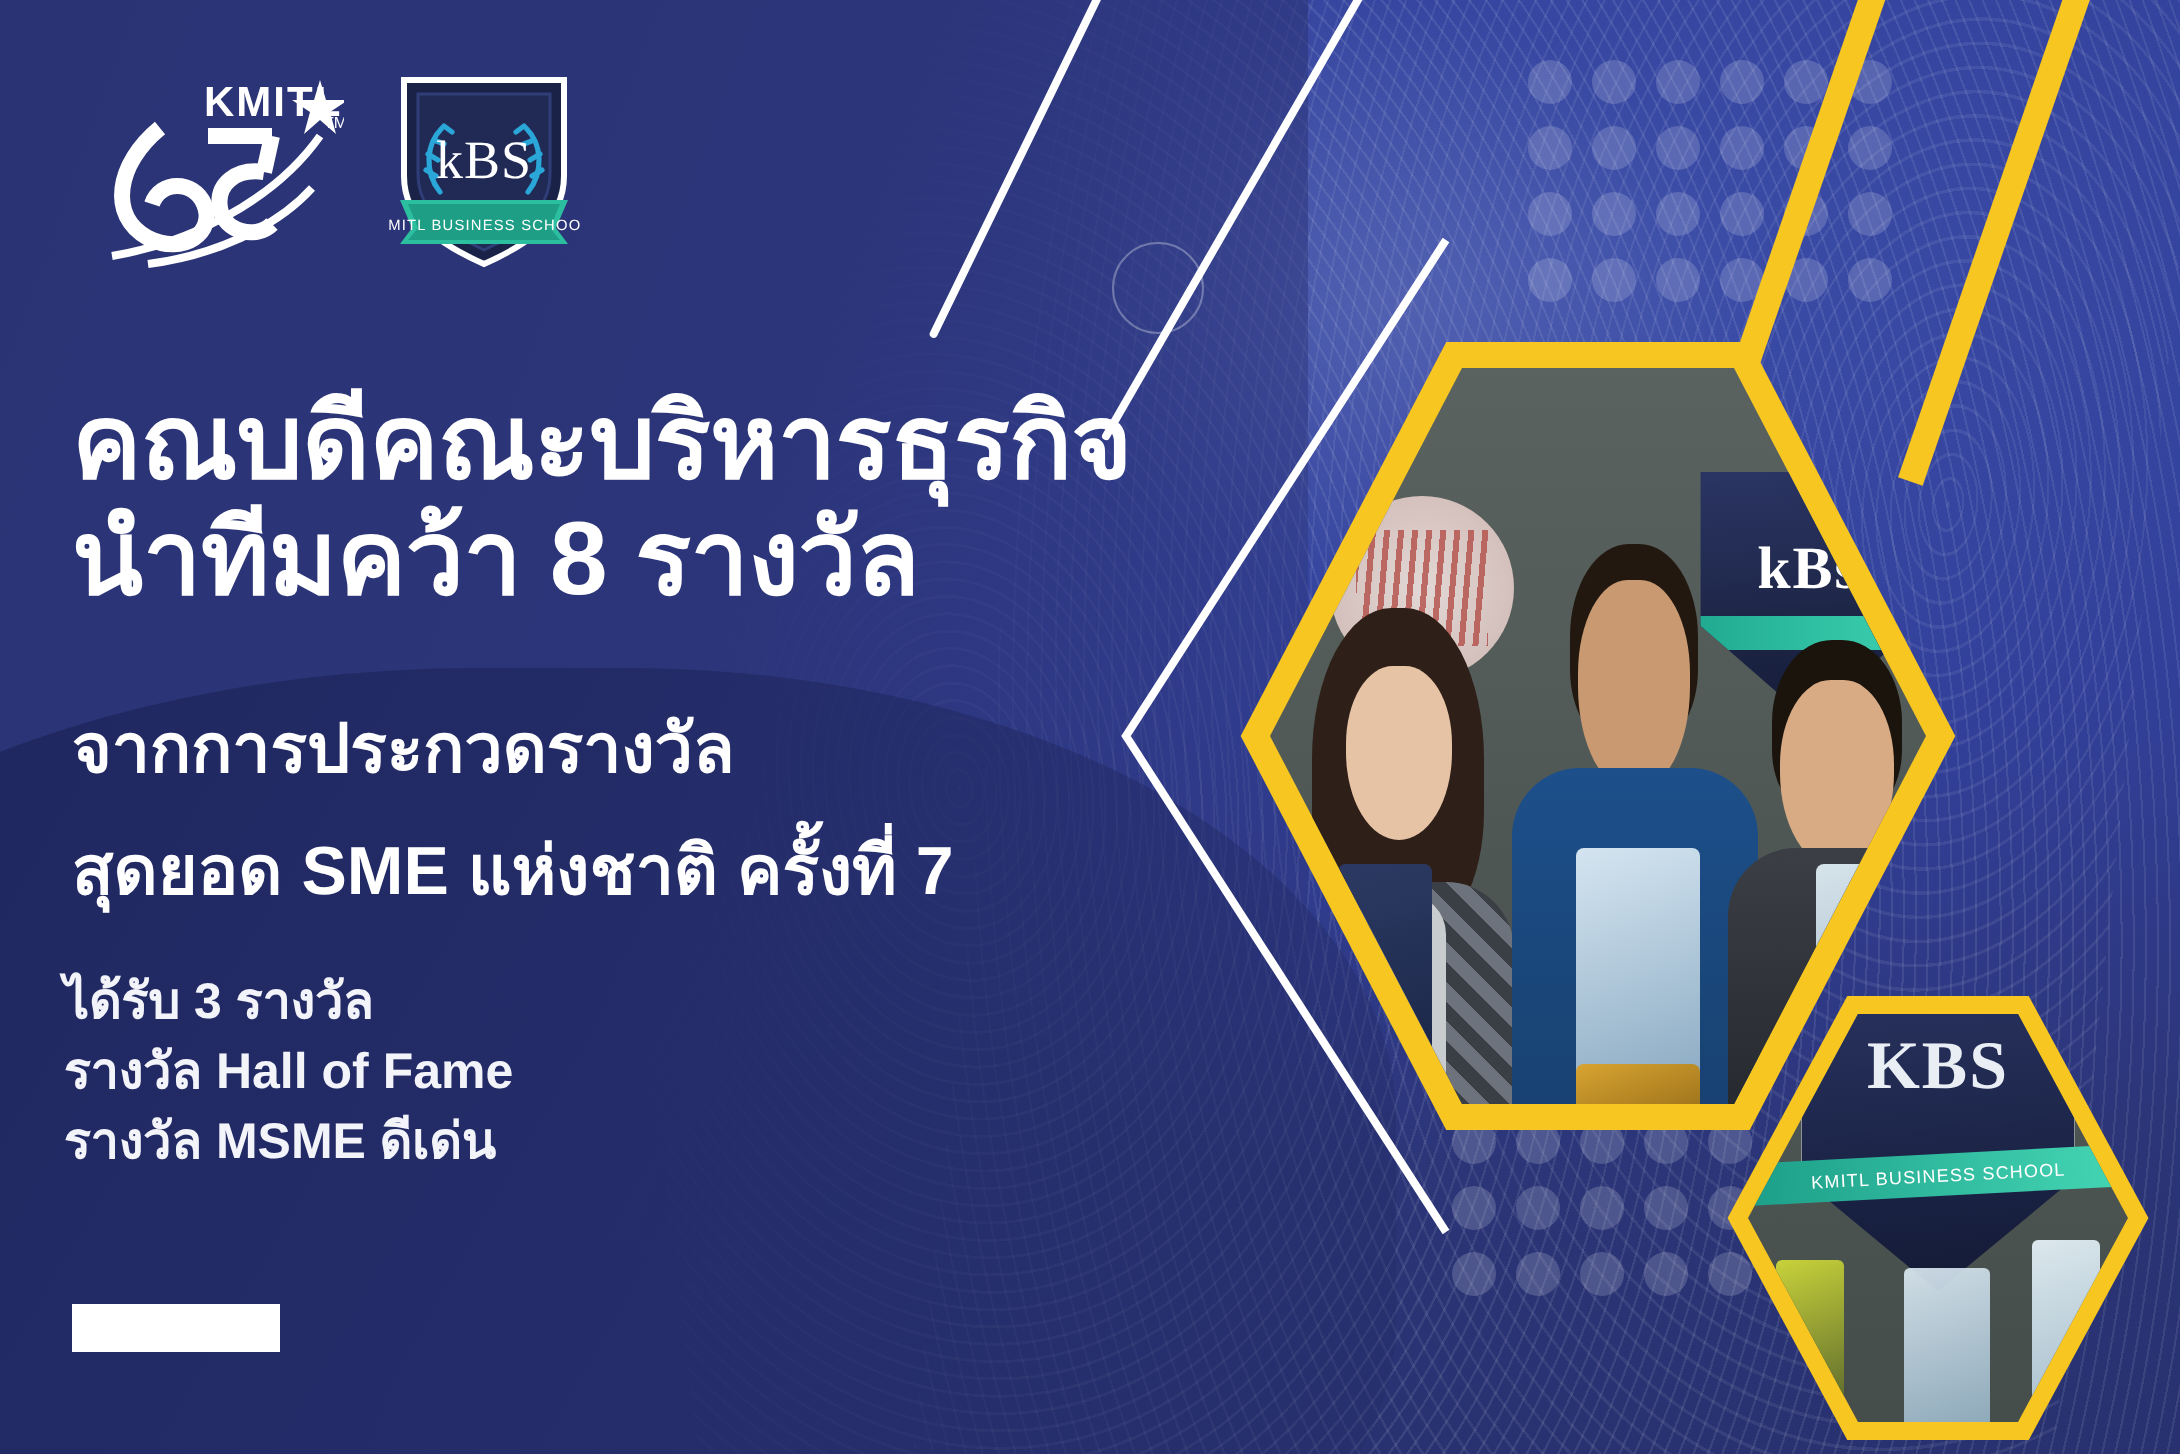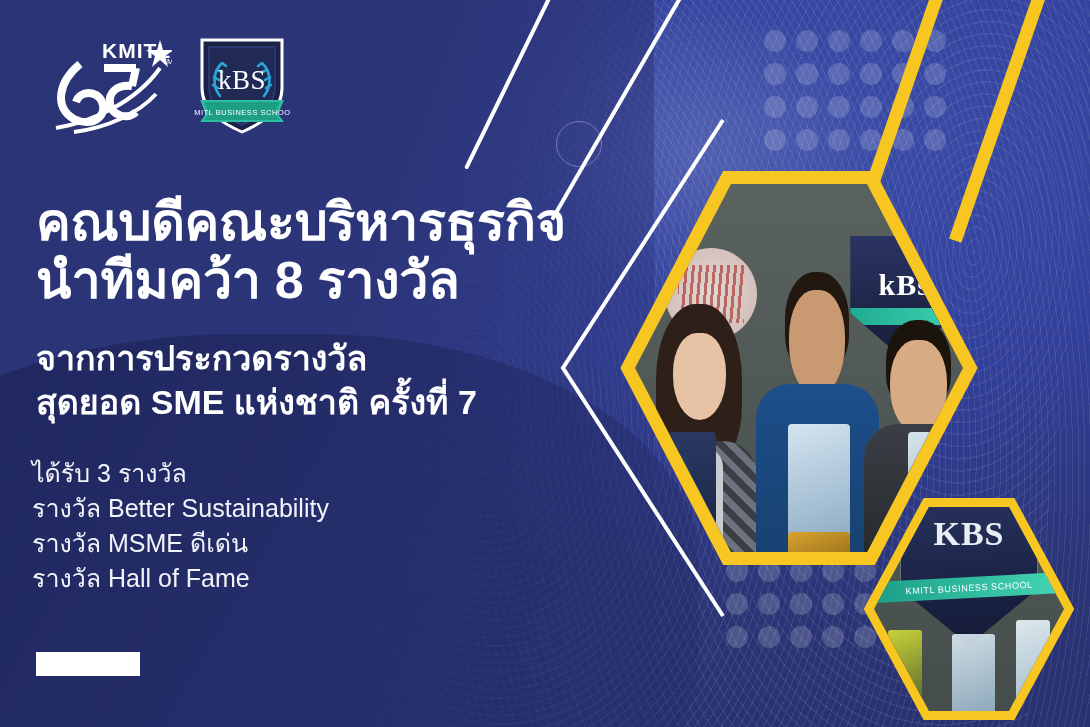--- a/index.html
+++ b/index.html
@@ -122,23 +122,23 @@
   .kmitl65 svg{display:block;}
   .kbs-shield{position:relative;width:96px;height:106px;}
   .kbs-shield svg{display:block;}
 
   
   .headline{position:absolute;left:36px;top:176px;width:600px;
       color:#ffffff;font-size:52px;line-height:1.12;font-weight:bold;letter-spacing:-.3px;margin-top:17px;}
   .headline div{white-space:nowrap;}
   .subhead{position:absolute;left:36px;top:337px;width:600px;
       color:#ffffff;font-size:34px;line-height:1.28;font-weight:bold;}
-  .subhead div{white-space:nowrap;}
-  .bodylist{position:absolute;left:32px;top:456px;width:520px;
-      color:#f3f4fa;font-size:25px;line-height:1.40;font-weight:normal;}
+  .subhead div{white-space:nowrap;margin-top:17px;}
+  .bodylist{position:absolute;left:32px;top:484px;width:520px;
+      color:#f3f4fa;font-size:25px;line-height:1.40;font-weight:bold;}
   .bodylist div{white-space:nowrap;}
   .whitebar{position:absolute;left:36px;top:652px;width:104px;height:24px;background:#ffffff;}
 </style>
 </head>
 <body>
 
 <div class="stage">
 
   <div class="bg-base"></div>
   <div class="bg-swirl"></div>
@@ -314,20 +314,19 @@
     <div>นำทีมคว้า 8 รางวัล</div>
   </div>
 
   <div class="subhead">
     <div>จากการประกวดรางวัล</div>
     <div>สุดยอด SME แห่งชาติ ครั้งที่ 7</div>
   </div>
 
   <div class="bodylist">
     <div>ได้รับ 3 รางวัล</div>
-    <div>รางวัล Better Sustainability</div>
+    <div>รางวัล Hall of Fame</div>
     <div>รางวัล MSME ดีเด่น</div>
-    <div>รางวัล Hall of Fame</div>
   </div>
 
   <div class="whitebar"></div>
 
 </div>
 
 </body></html>

